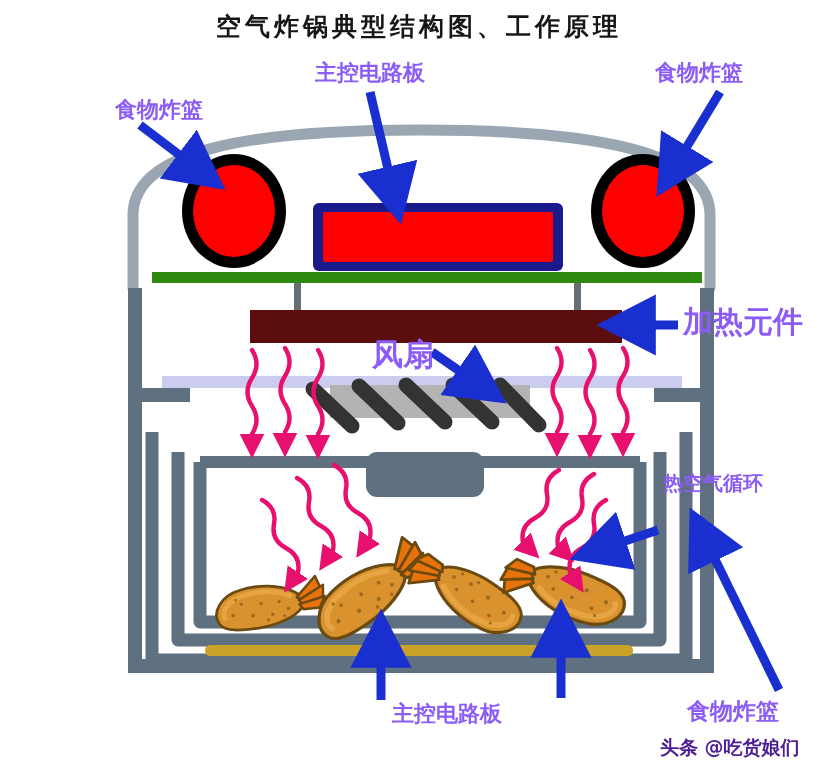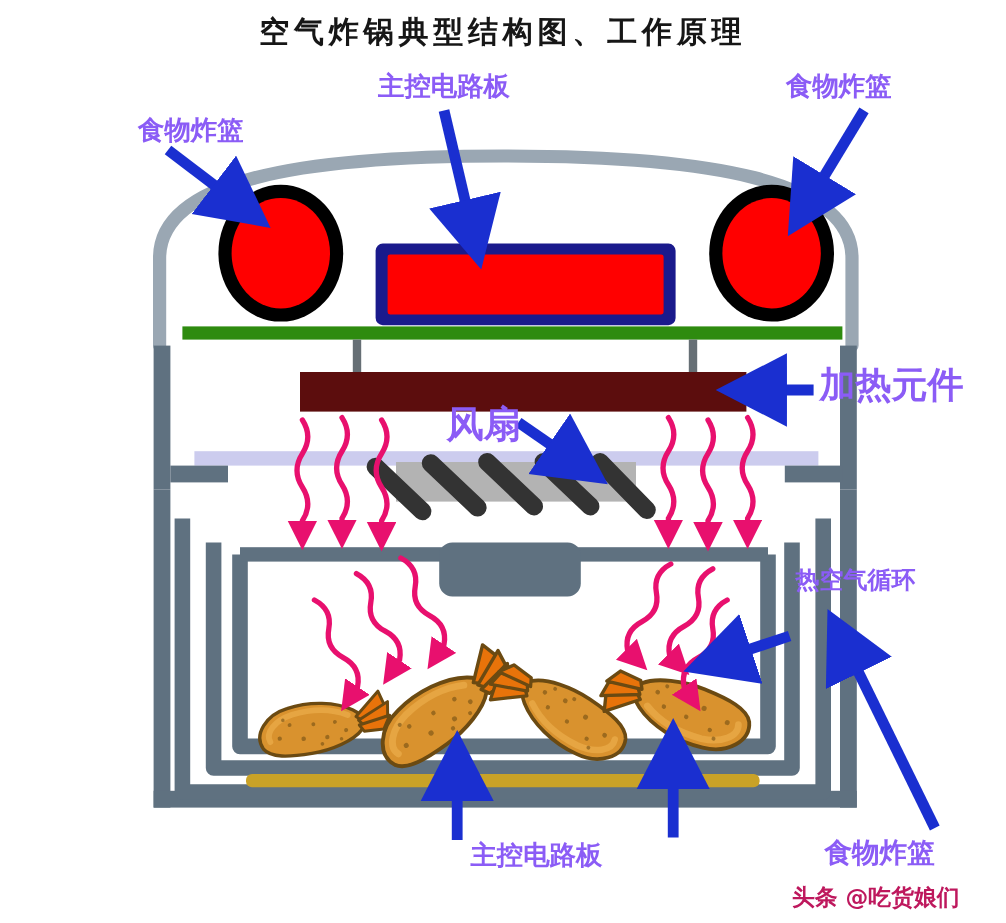--- a/index.html
+++ b/index.html
@@ -22,21 +22,21 @@
   .lbl-temp{left:115px;top:99px;font-size:22px;}
   .lbl-pcb{left:315px;top:62px;font-size:22px;}
   .lbl-time{left:655px;top:62px;font-size:22px;}
   .lbl-heat{left:683px;top:307px;font-size:30px;}
   .lbl-fan{left:372px;top:339px;font-size:31px;}
   .lbl-air{left:663px;top:473px;font-size:20px;}
   .lbl-base{left:392px;top:703px;font-size:22px;}
   .lbl-basket{left:687px;top:700px;font-size:23px;}
   .watermark{
     position:absolute;left:660px;top:735px;font-size:19px;font-weight:bold;
-    color:#be185d;white-space:nowrap;
+    color:#4c1d95;white-space:nowrap;
     font-family:"DejaVu Sans","Liberation Sans",sans-serif;
   }
 </style>
 </head>
 <body>
 
 <div id="stage">
 
   <svg id="diagram" viewBox="0 0 838 769">
     <defs>

